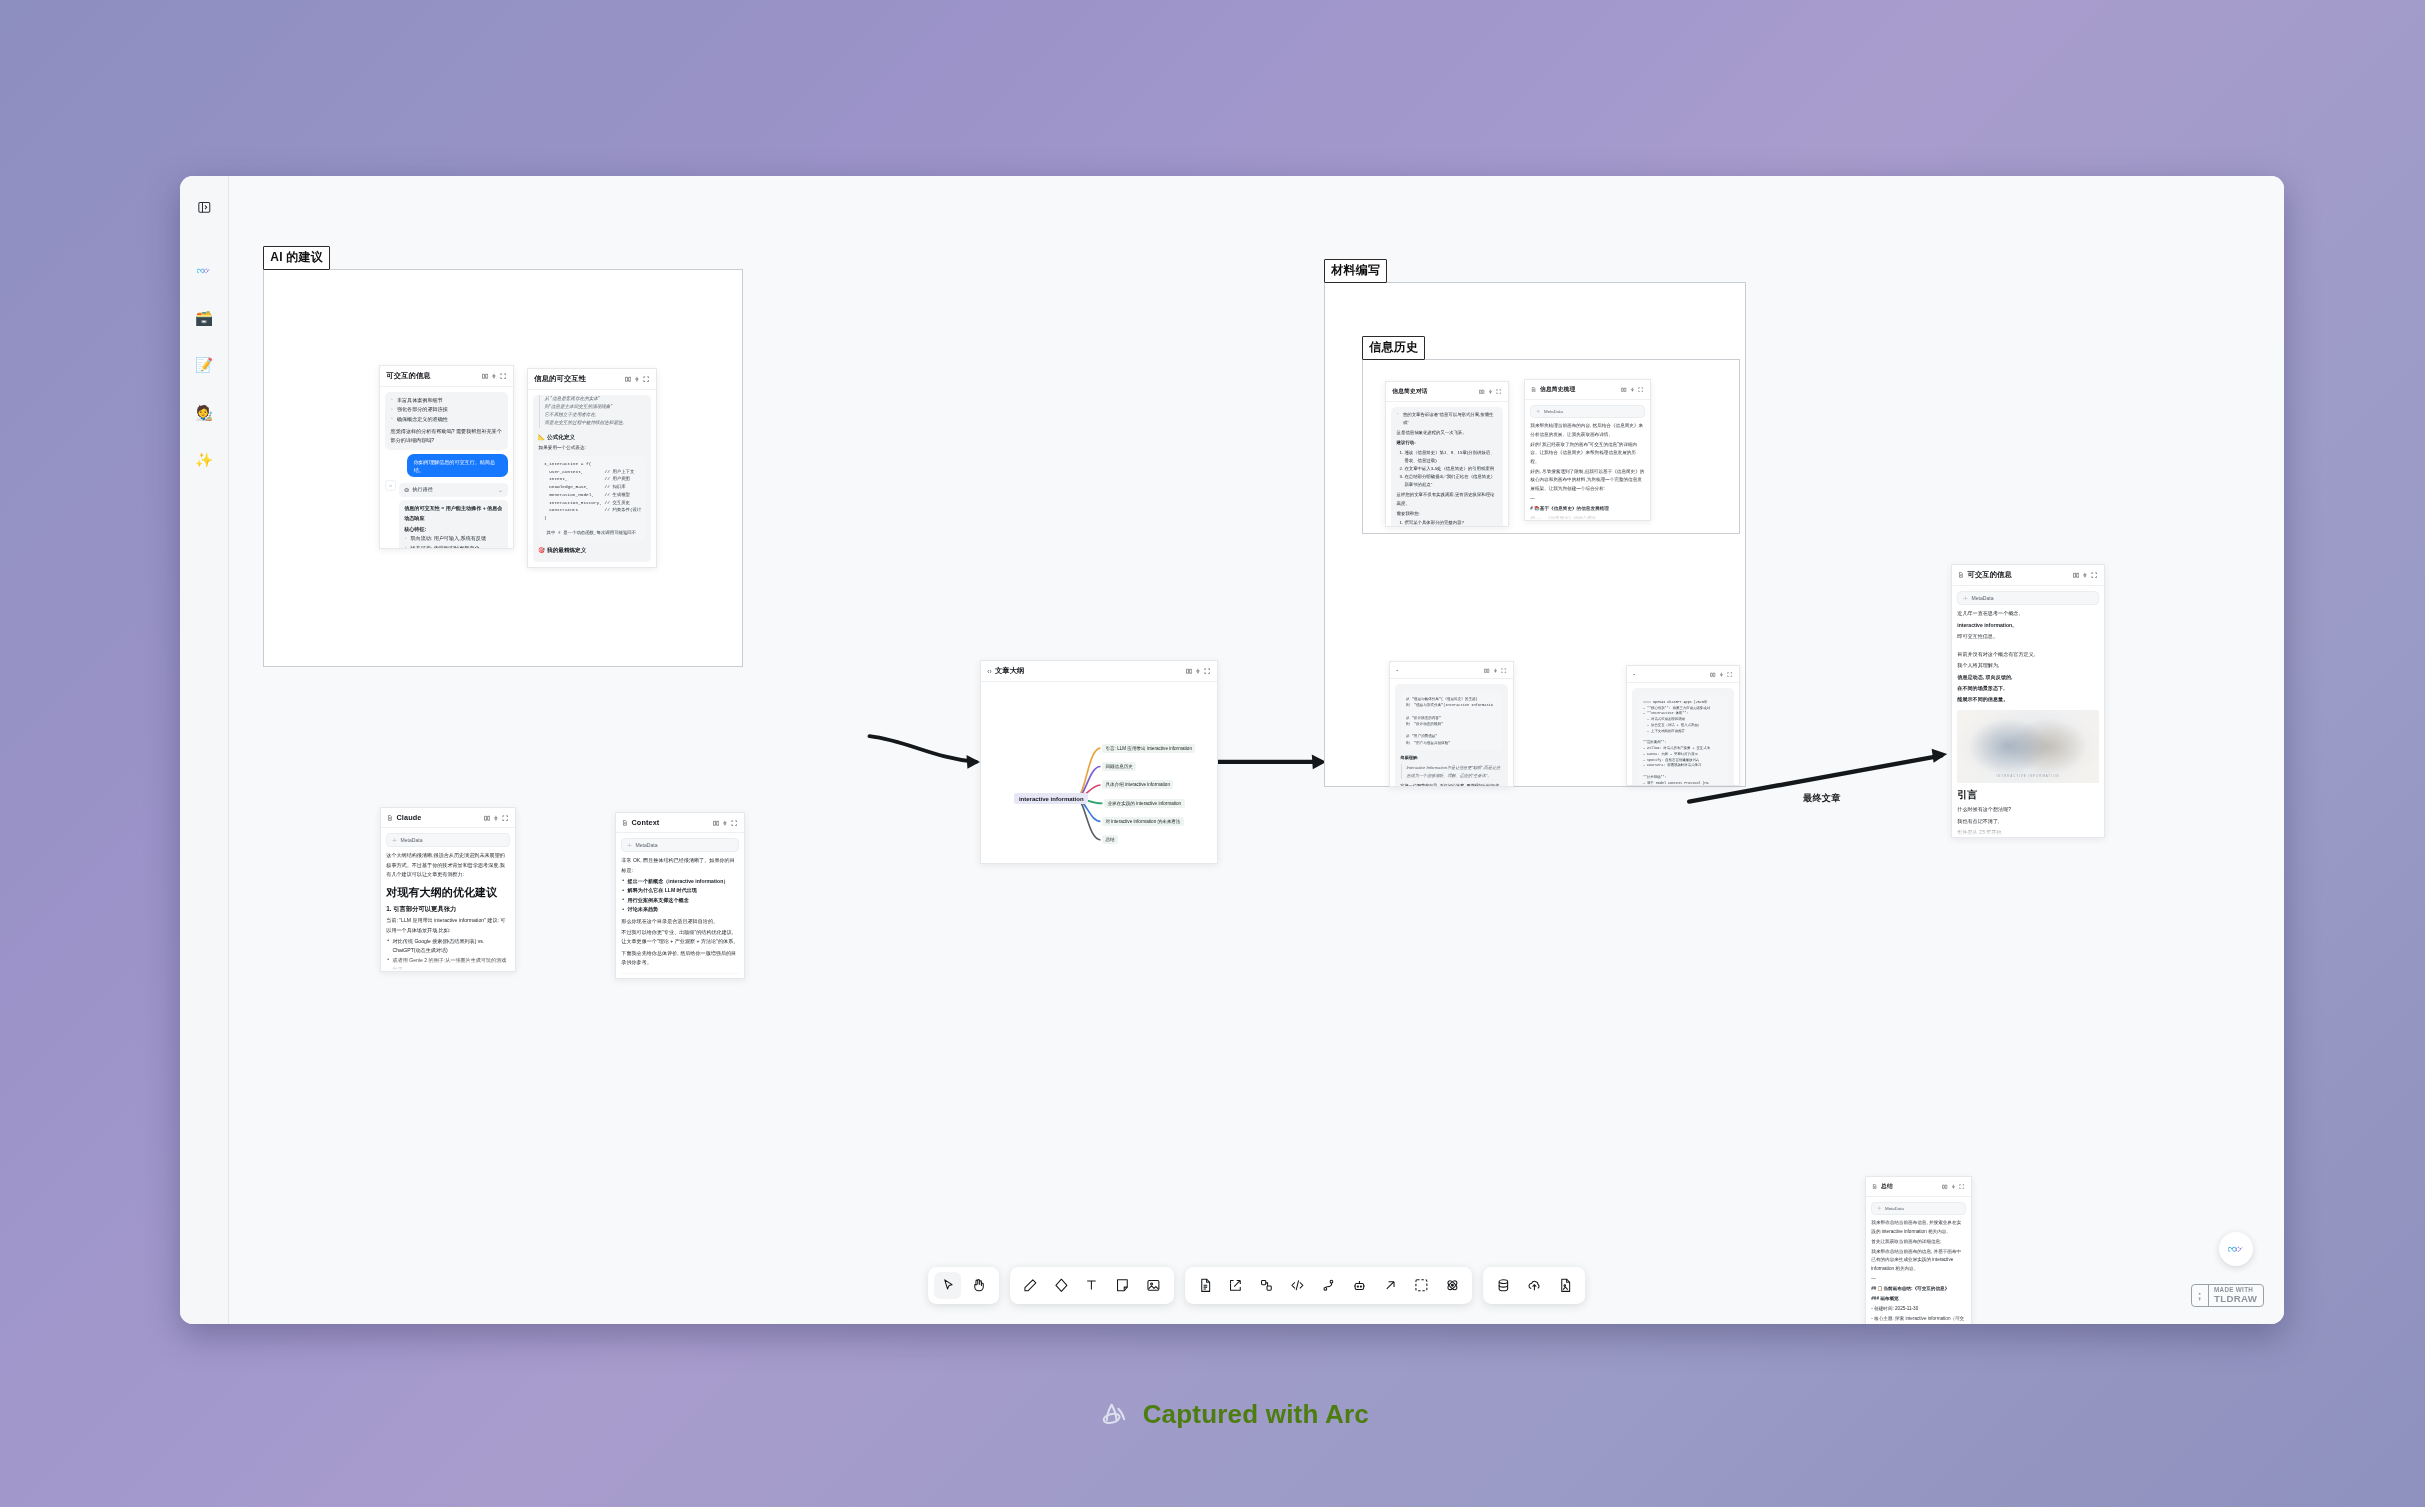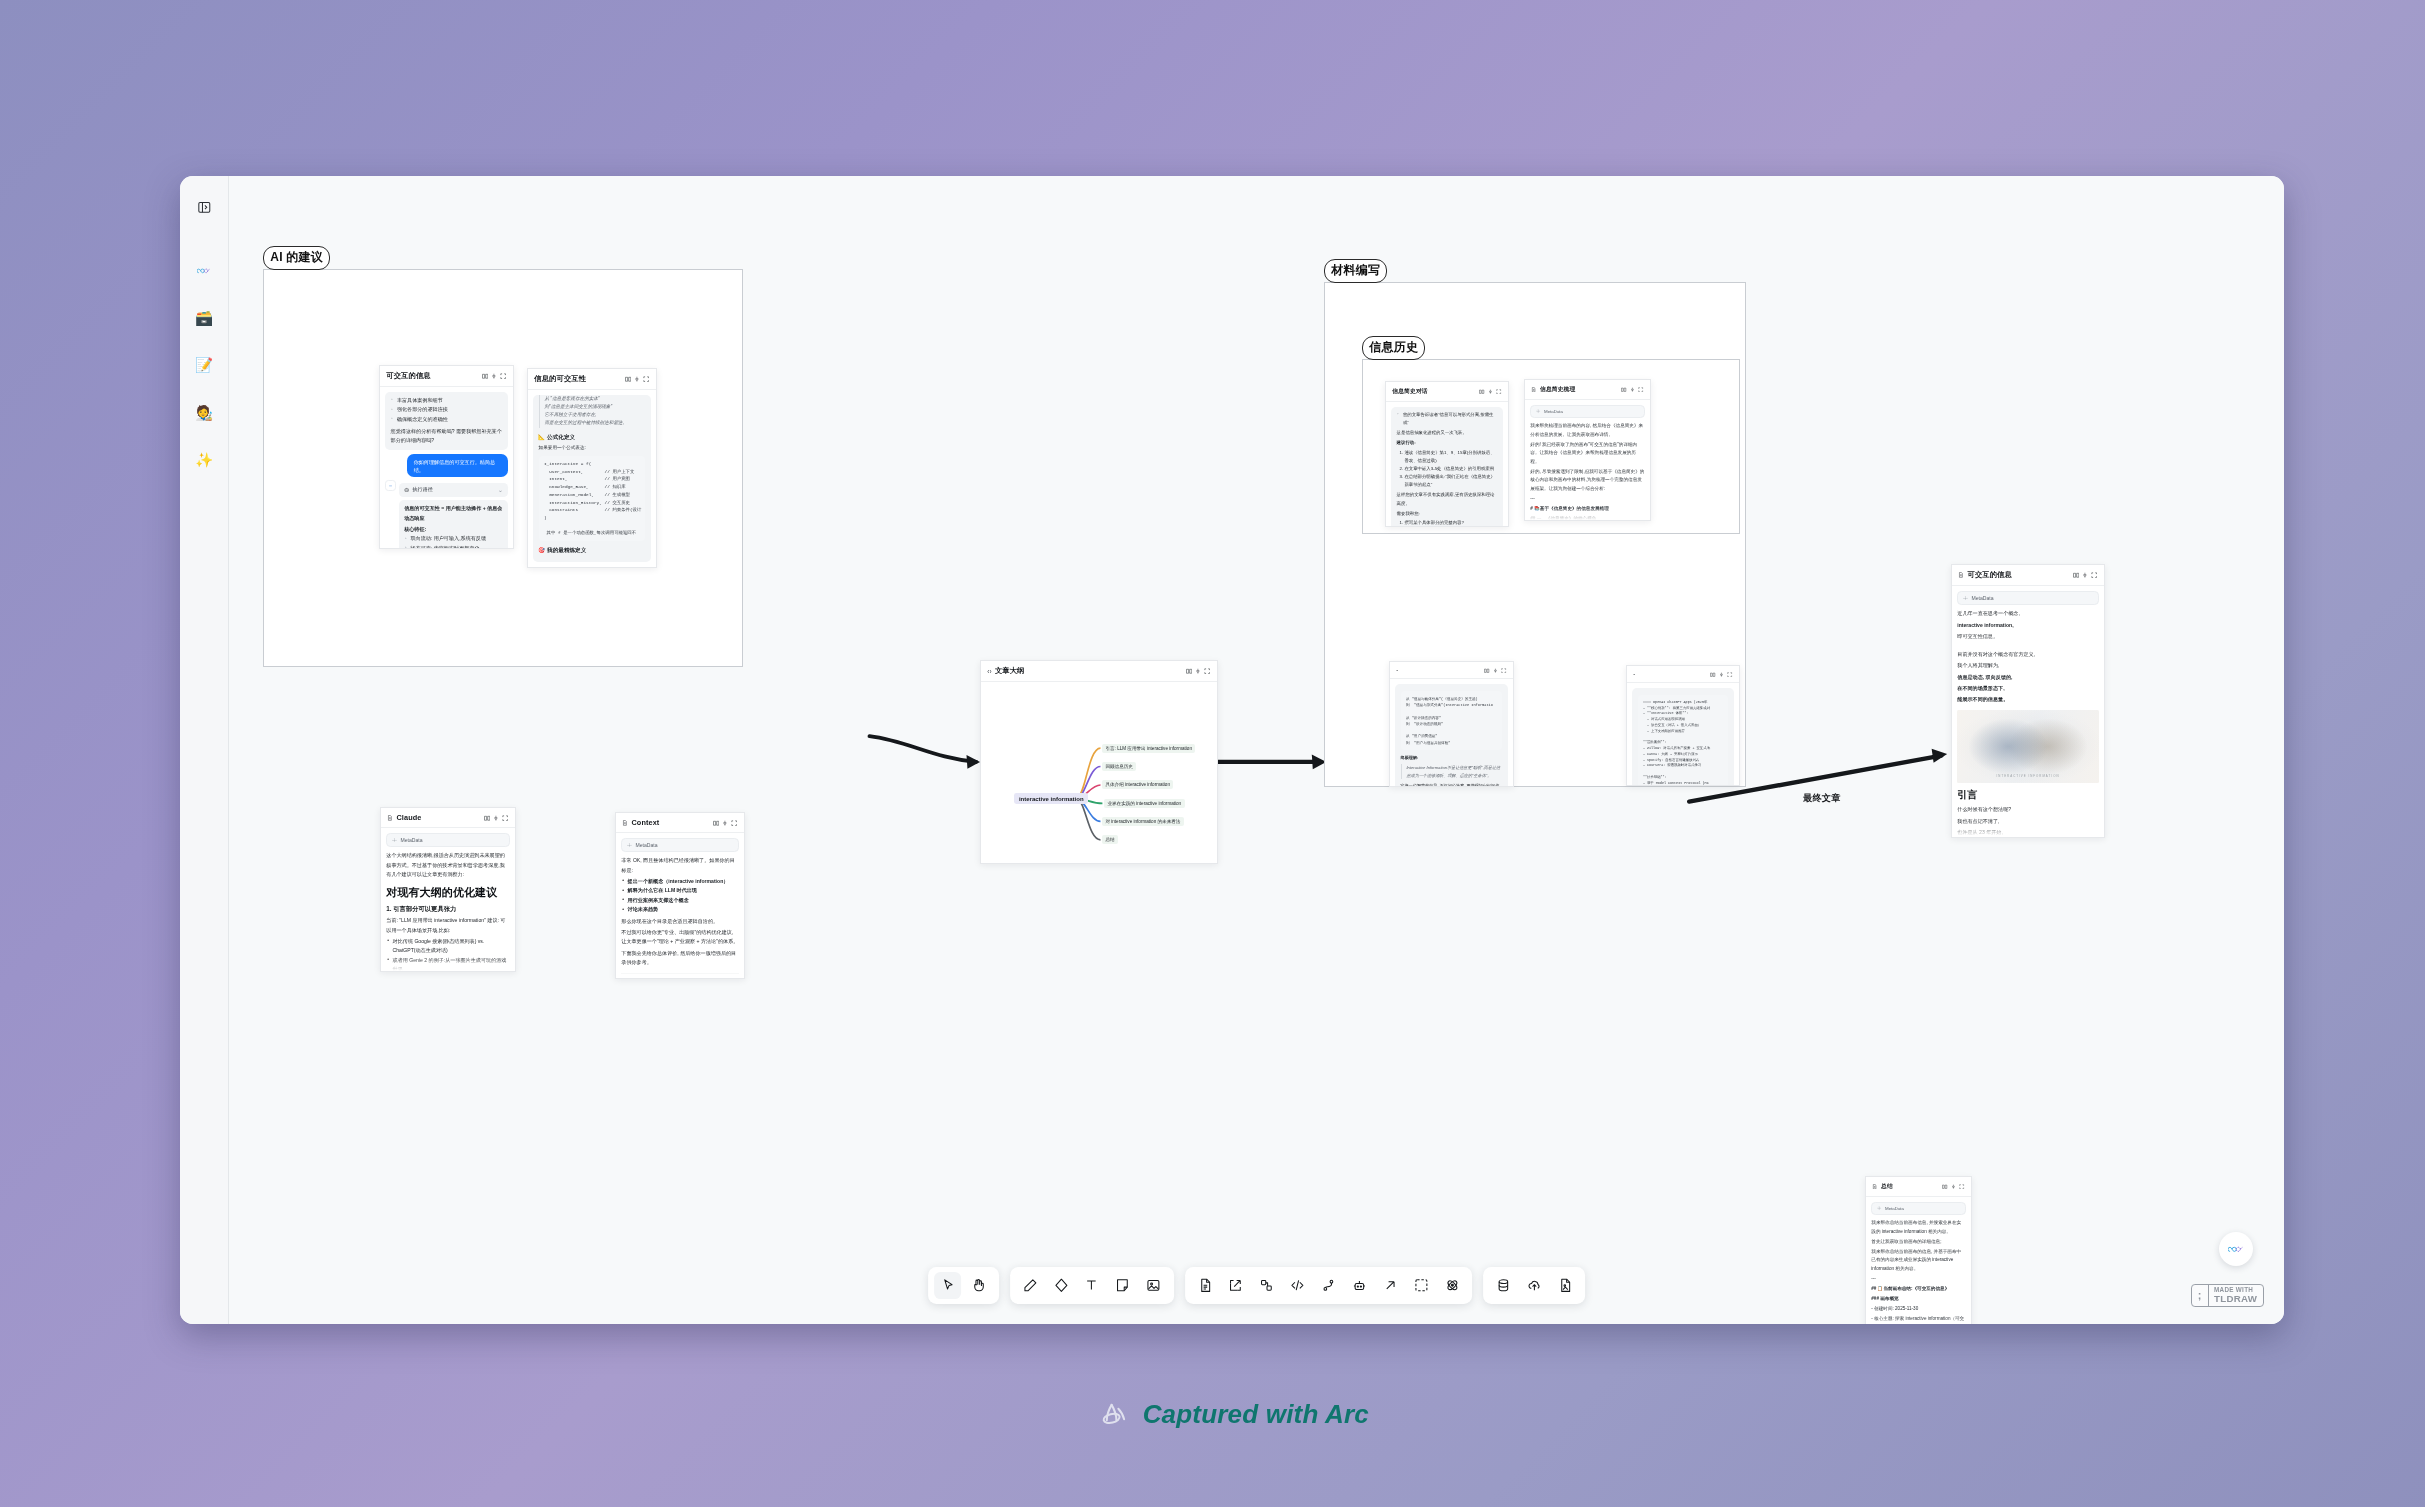--- a/index.html
+++ b/index.html
@@ -50,21 +50,21 @@
     flex: 1; position: relative;
     background: #f7f9fa;
     overflow: hidden;
   }
 
   
   .frame { position: absolute; }
   .frame-label {
     position: absolute; top: -23px; left: 0;
     border: 1px solid #2b2b2b;
-    border-radius: 11px;
+    border-radius: 1px;
     background: #ffffff;
     padding: 1.9px 6.3px 2.9px;
     font-size: 12px; font-weight: 700; color: #111;
     white-space: nowrap;
     letter-spacing: 0.2px;
   }
   .frame-body {
     width: 100%; height: 100%;
     background: #ffffff;
     border: 1px solid #c9cdd2;
@@ -217,21 +217,21 @@
   }
   #tldraw-badge .t1 { font-size: 6.3px; letter-spacing: 0.3px; }
   #tldraw-badge .t2 { font-size: 9.7px; letter-spacing: 0.3px; }
 
   
   #arc-mark {
     position: absolute; left: 0; right: 0; bottom: 78px;
     display: flex; align-items: center; justify-content: center; gap: 12.6px;
   }
   #arc-mark .txt {
-    color: #0f766e; font-size: 26px; font-weight: 600; letter-spacing: 0.2px; font-style: italic;
+    color: #4d7c0f; font-size: 26px; font-weight: 600; letter-spacing: 0.2px;
   }
 
   .clearfix::after { content:""; display:block; clear:both; }
   .fade-bottom {
     position:absolute; left:0; right:0; bottom:0; height: 12.6px;
     background: linear-gradient(to bottom, rgba(255,255,255,0), #fff);
     pointer-events:none;
   }
   .sd-img {
     width: 100%; height: 73px; margin-top: 4.9px;

